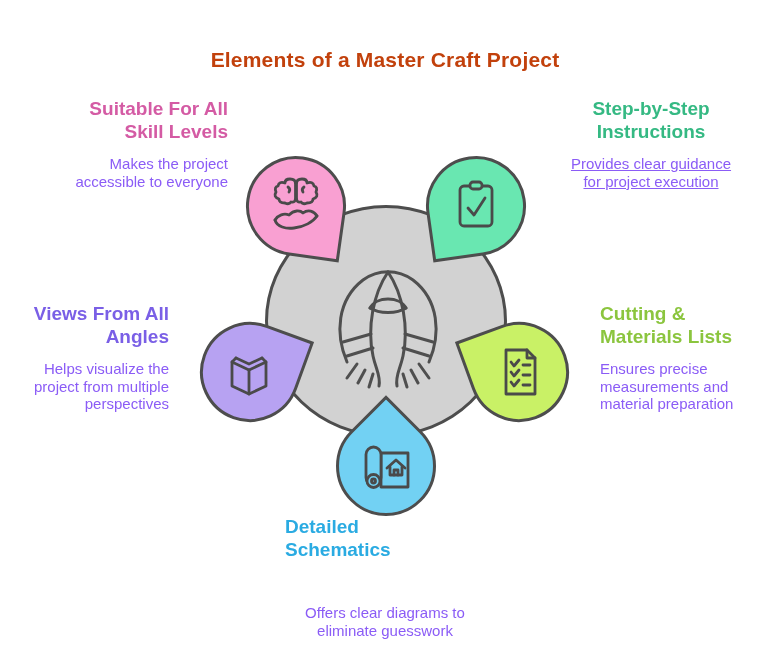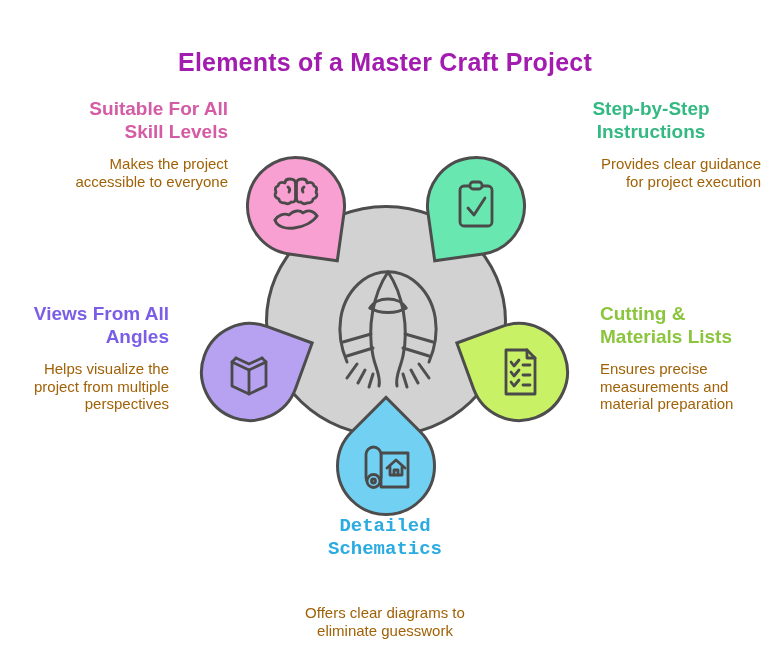--- a/index.html
+++ b/index.html
@@ -9,21 +9,21 @@
   }
   .canvas{
     position:relative;
     width:770px;height:662px;
     background:#ffffff;
     overflow:hidden;
   }
   .title{
     position:absolute;top:48px;left:0;width:770px;
     text-align:center;
-    font-size:25px;font-weight:bold;color:#a21caf;
+    font-size:21px;font-weight:bold;color:#c2410c;
     letter-spacing:.2px;
   }
   
   .center-circle{
     position:absolute;left:265px;top:205px;
     width:242px;height:232px;box-sizing:border-box;
     background:#d2d2d2;border:3px solid #4d4d4d;border-radius:50%;
     z-index:1;
   }
   .center-art{position:absolute;left:323px;top:262px;z-index:2;}
@@ -53,32 +53,32 @@
   .p4-icon{left:356px;top:437px;}
   
   .heading{
     position:absolute;
     font-size:19px;font-weight:bold;line-height:23px;
     color:var(--heading-color,#333);
     white-space:pre-line;
   }
   .body-text{
     position:absolute;
-    font-size:15px;line-height:17.5px;color:#a16207;
+    font-size:15px;line-height:17.5px;color:#8b5cf6;
     white-space:pre-line;
   }
   .p0-heading{right:542px;top:97px;width:220px;text-align:right;}
   .p0-body{right:542px;top:155px;width:220px;text-align:right;}
   .p1-heading{left:541px;top:97px;width:220px;text-align:center;}
-  .p1-body{left:541px;top:155px;width:220px;text-align:right;}
+  .p1-body{left:541px;top:155px;width:220px;text-align:center;text-decoration:underline;}
   .p2-heading{right:601px;top:302px;width:200px;text-align:right;}
   .p2-body{right:601px;top:360px;width:200px;text-align:right;}
   .p3-heading{left:600px;top:302px;width:200px;text-align:left;}
   .p3-body{left:600px;top:360px;width:200px;text-align:left;}
-  .p4-heading{left:285px;top:515px;width:200px;text-align:center;font-family:Liberation Mono, monospace;}
+  .p4-heading{left:285px;top:515px;width:200px;}
   .p4-body{left:265px;top:572px;width:240px;text-align:center;margin-top:32px;}
 </style>
 </head>
 <body>
 
 <div class="canvas">
 
   <div class="title">Elements of a Master Craft Project</div>
 
   <div class="center-circle"></div>

